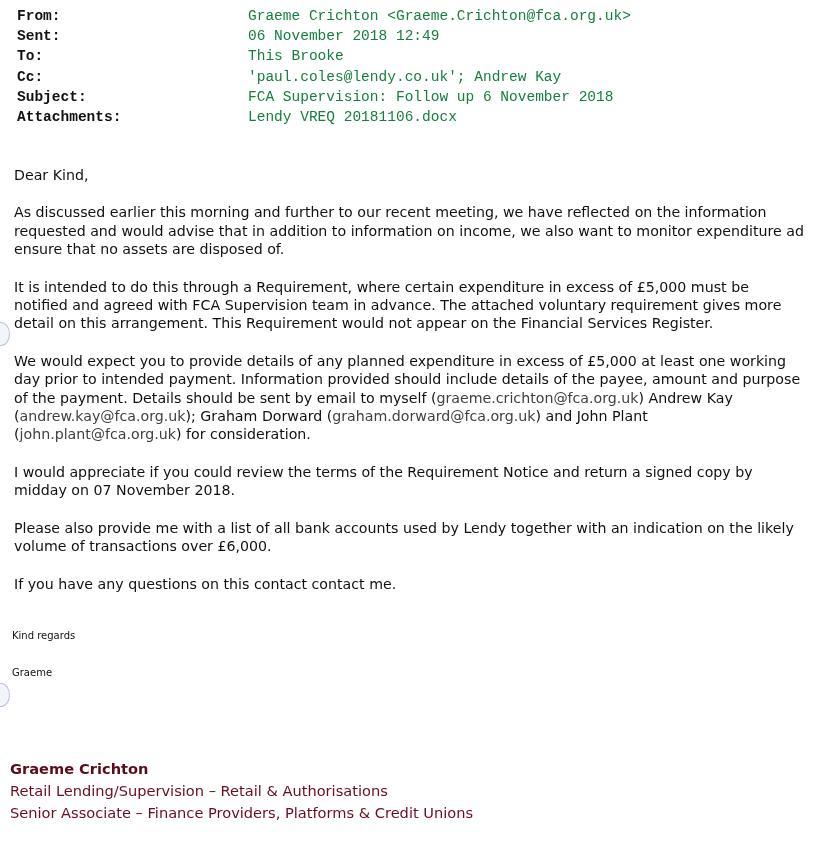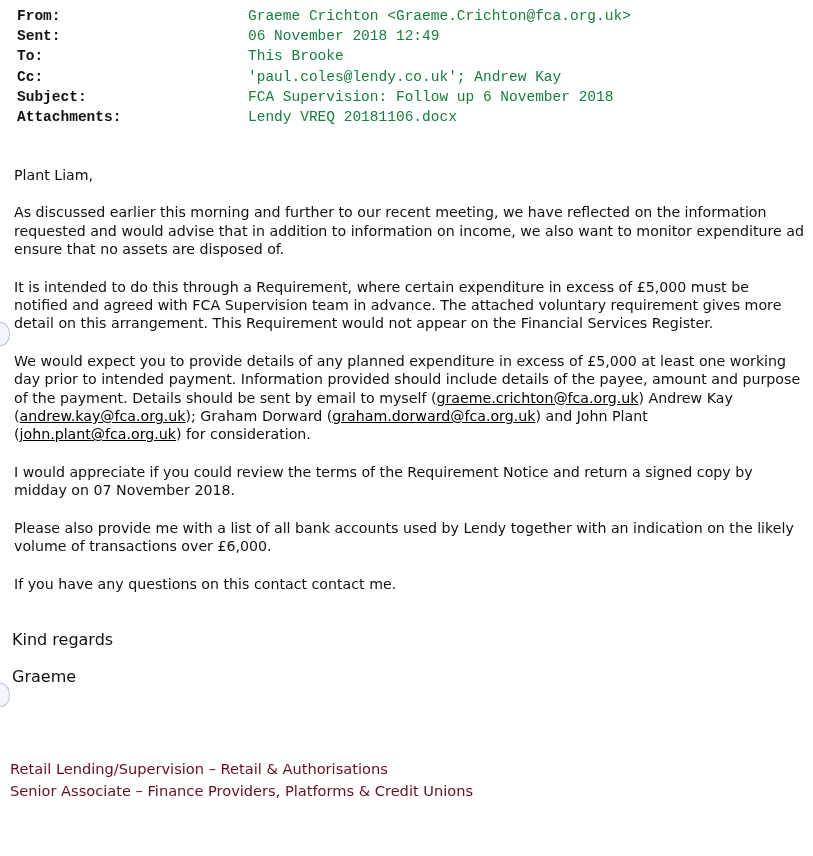--- a/index.html
+++ b/index.html
@@ -42,29 +42,28 @@
       font-family: "DejaVu Sans", sans-serif;
       font-size: 14.2px;
       line-height: 18.4px;
       color: #111;
     }
     .para {
       margin: 0 0 19px 0;
       white-space: normal;
     }
     .link {
-      color: #000000;
-      text-decoration: underline;
+      color: #404040;
       margin-top: 8px;
     }
     .closing {
       position: absolute;
       left: 12px;
       font-family: "DejaVu Sans", sans-serif;
-      font-size: 16px;
+      font-size: 10px;
       color: #111;
     }
     .sig {
       position: absolute;
       left: 10px;
       top: 758px;
       font-family: "DejaVu Sans", sans-serif;
       font-size: 14.6px;
       line-height: 22px;
       color: #6a0d1e;
@@ -107,31 +106,32 @@
     <span class="header-label">Subject:</span>
     <span class="header-value">FCA Supervision: Follow up 6 November 2018</span>
   </div>
   <div class="header-row">
     <span class="header-label">Attachments:</span>
     <span class="header-value">Lendy VREQ 20181106.docx</span>
   </div>
 </div>
 
 <div class="body-text">
-  <p class="para">Plant Liam,</p>
+  <p class="para">Dear Kind,</p>
   <p class="para">As discussed earlier this morning and further to our recent meeting, we have reflected on the information requested and would advise that in addition to information on income, we also want to monitor expenditure ad ensure that no assets are disposed of.</p>
   <p class="para">It is intended to do this through a Requirement, where certain expenditure in excess of £5,000 must be notified and agreed with FCA Supervision team in advance. The attached voluntary requirement gives more detail on this arrangement. This Requirement would not appear on the Financial Services Register.</p>
   <p class="para"><span>We would expect you to provide details of any planned expenditure in excess of £5,000 at least one working day prior to intended payment. Information provided should include details of the payee, amount and purpose of the payment. Details should be sent by email to myself (</span><a class="link">graeme.crichton@fca.org.uk</a><span>)  Andrew Kay (</span><a class="link">andrew.kay@fca.org.uk</a><span>); Graham Dorward (</span><a class="link">graham.dorward@fca.org.uk</a><span>) and John Plant (</span><a class="link">john.plant@fca.org.uk</a><span>) for consideration.</span></p>
   <p class="para">I would appreciate if you could review the terms of the Requirement Notice and return a signed copy by midday on 07 November 2018.</p>
   <p class="para">Please also provide me with a list of all bank accounts used by Lendy together with an indication on the likely volume of transactions over £6,000.</p>
   <p class="para">If you have any questions on this contact contact me.</p>
 </div>
 
 <div class="closing" style="top: 630px;">Kind regards</div>
 <div class="closing" style="top: 667px;">Graeme</div>
 
 <div class="sig">
+  <div class="sig-name">Graeme Crichton</div>
   <div>Retail Lending/Supervision – Retail &amp; Authorisations</div>
   <div>Senior Associate – Finance Providers, Platforms &amp; Credit Unions</div>
 </div>
 
 <div class="punch-hole" style="top: 322px;"></div>
 <div class="punch-hole" style="top: 683px;"></div>
 
 </body></html>

